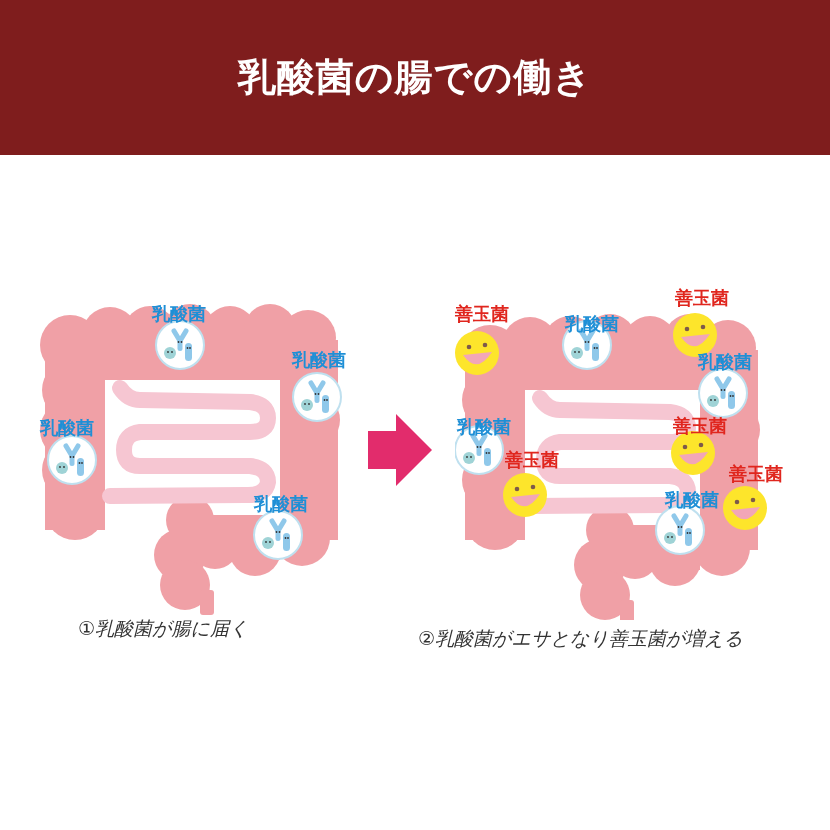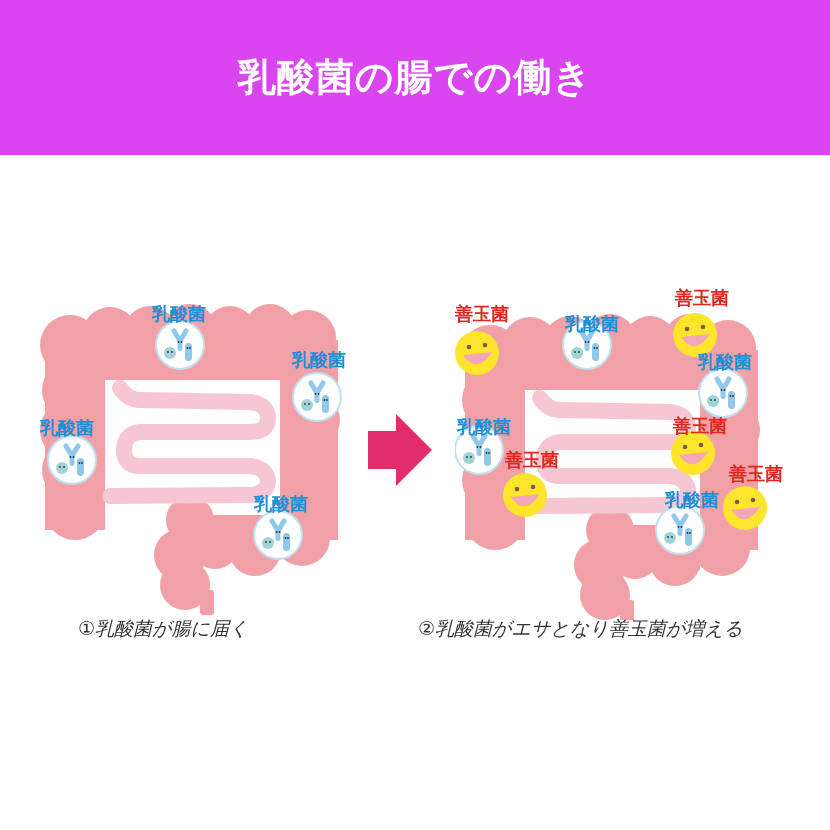--- a/index.html
+++ b/index.html
@@ -1,18 +1,18 @@
 <!DOCTYPE html>
 <html><head>
 <meta charset="utf-8">
 <style>
   html, body { margin:0; padding:0; }
   body { width:830px; height:830px; background:#ffffff; position:relative; overflow:hidden;
          font-family:"DejaVu Sans", "Liberation Sans", sans-serif; }
-  .header { position:absolute; left:0; top:0; width:830px; height:155px; background:#d946ef;
+  .header { position:absolute; left:0; top:0; width:830px; height:155px; background:#7f1d1d;
             display:flex; align-items:center; justify-content:center; }
   .header .title { color:#ffffff; font-size:38px; font-weight:bold; letter-spacing:1px;
                    font-family:"DejaVu Sans", sans-serif; }
   .panel { position:absolute; }
   .panel svg { display:block; }
   .lbl { position:absolute; font-weight:bold; font-size:18px; white-space:nowrap;
          font-family:"DejaVu Sans", sans-serif; }
   .lbl.lab { color:#1e8fd6; }
   .lbl.good { color:#e0261e; }
   .caption { position:absolute; top:616px; font-size:19px; color:#333333; white-space:nowrap;
@@ -134,13 +134,13 @@
   <span class="lbl good" style="left:220px;top:-4px;">善玉菌</span>
   <span class="lbl lab" style="left:243px;top:60px;">乳酸菌</span>
   <span class="lbl lab" style="left:2px;top:125px;">乳酸菌</span>
   <span class="lbl good" style="left:218px;top:124px;">善玉菌</span>
   <span class="lbl good" style="left:50px;top:158px;">善玉菌</span>
   <span class="lbl lab" style="left:210px;top:198px;">乳酸菌</span>
   <span class="lbl good" style="left:274px;top:172px;">善玉菌</span>
 </div>
 
 <span class="caption" style="left:78px;">①乳酸菌が腸に届く</span>
-<span class="caption" style="left:418px;">②乳酸菌がエサとなり善玉菌が増える</span>
+<span class="caption" style="left:418px;margin-top:10px;">②乳酸菌がエサとなり善玉菌が増える</span>
 
 </body></html>

